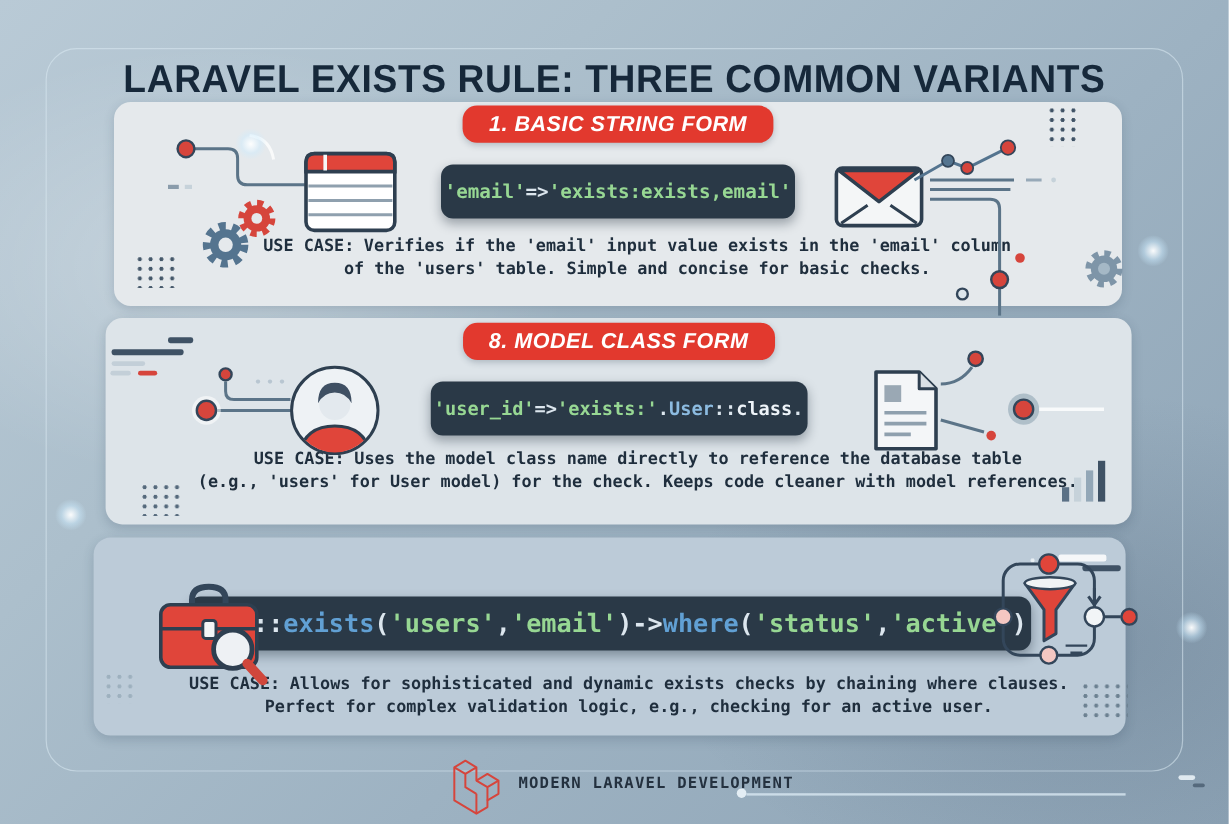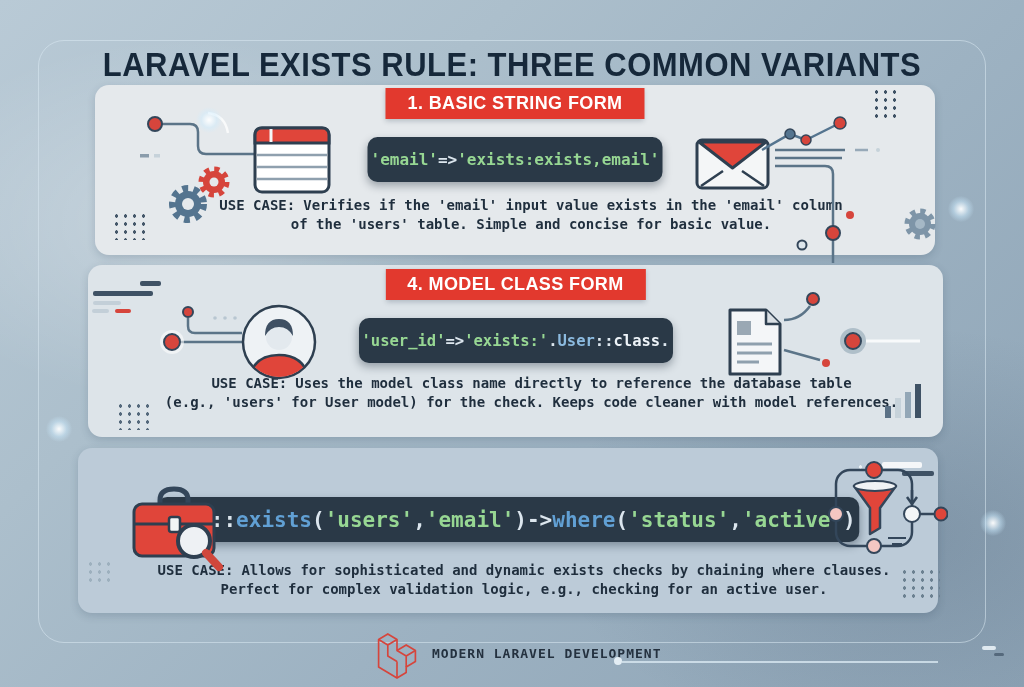--- a/index.html
+++ b/index.html
@@ -14,22 +14,22 @@
     border:1.5px solid rgba(219,233,243,.55);border-radius:26px;}
   .title{position:absolute;top:27px;left:0;right:0;text-align:center;
     font-family:"Liberation Sans",sans-serif;font-weight:800;font-size:31px;
     letter-spacing:.5px;color:#16283a;transform:scaleY(1.05);}
   .panel{position:absolute;border-radius:14px;box-shadow:0 3px 9px rgba(35,55,75,.18);}
   .p1{left:95px;top:85px;width:840px;height:170px;background:#e5e9ec;}
   .p2{left:88px;top:265px;width:855px;height:172px;background:#dde4e9;}
   .p3{left:78px;top:448px;width:860px;height:165px;background:#bccbd8;}
   .badge{position:absolute;left:50%;transform:translateX(-50%);white-space:nowrap;
     font-family:"Liberation Sans",sans-serif;font-weight:800;font-size:18px;
-    letter-spacing:.4px;color:#fff;padding:5px 22px;border-radius:0;
-    box-shadow:0 2px 5px rgba(35,55,75,.25);}
+    letter-spacing:.4px;color:#fff;padding:5px 22px;border-radius:12px;
+    box-shadow:0 2px 5px rgba(35,55,75,.25);font-style:italic;}
   .badge-red{background:#e2392e;}
   .badge-slate{background:#7e96a9;}
   .codebox{position:absolute;left:50%;transform:translateX(-50%);white-space:nowrap;
     background:#2a3947;border-radius:10px;height:45px;display:flex;align-items:center;
     padding:0 3px;box-shadow:0 4px 9px rgba(18,32,46,.35);font-weight:700;}
   .cb1{top:52px;font-size:16px;}
   .cb2{top:53px;font-size:15.5px;}
   .cb3{top:49px;font-size:21px;}
   .tok-str{color:#97d793;} .tok-pun{color:#dce6ee;} .tok-cls{color:#8cbbe0;}
   .tok-fn{color:#61a0d4;} .tok-kw{color:#edf3f8;}
@@ -60,26 +60,26 @@
 
   <section class="panel p1">
     <div class="badge badge-red" style="top:3px">1. BASIC STRING FORM</div>
     <div class="codebox cb1">
         <span class="tok-str">'email'</span>
         <span class="tok-pun"> =&gt; </span>
         <span class="tok-str">'exists:exists,email'</span>
       </div>
     <div class="usecase uc1">
       <div><span class="uc-label">USE CASE:</span><span>Verifies if the 'email' input value exists in the 'email' column</span></div>
-      <div>of the 'users' table. Simple and concise for basic value.</div>
+      <div>of the 'users' table. Simple and concise for basic checks.</div>
     </div>
   </section>
 
   <section class="panel p2">
-    <div class="badge badge-red" style="top:4px">4. MODEL CLASS FORM</div>
+    <div class="badge badge-red" style="top:4px">8. MODEL CLASS FORM</div>
     <div class="codebox cb2">
         <span class="tok-str">'user_id'</span>
         <span class="tok-pun"> =&gt; </span>
         <span class="tok-str">'exists:'</span>
         <span class="tok-pun">.</span>
         <span class="tok-cls">User</span>
         <span class="tok-pun">::</span>
         <span class="tok-kw">class</span>
         <span class="tok-pun">.</span>
       </div>

